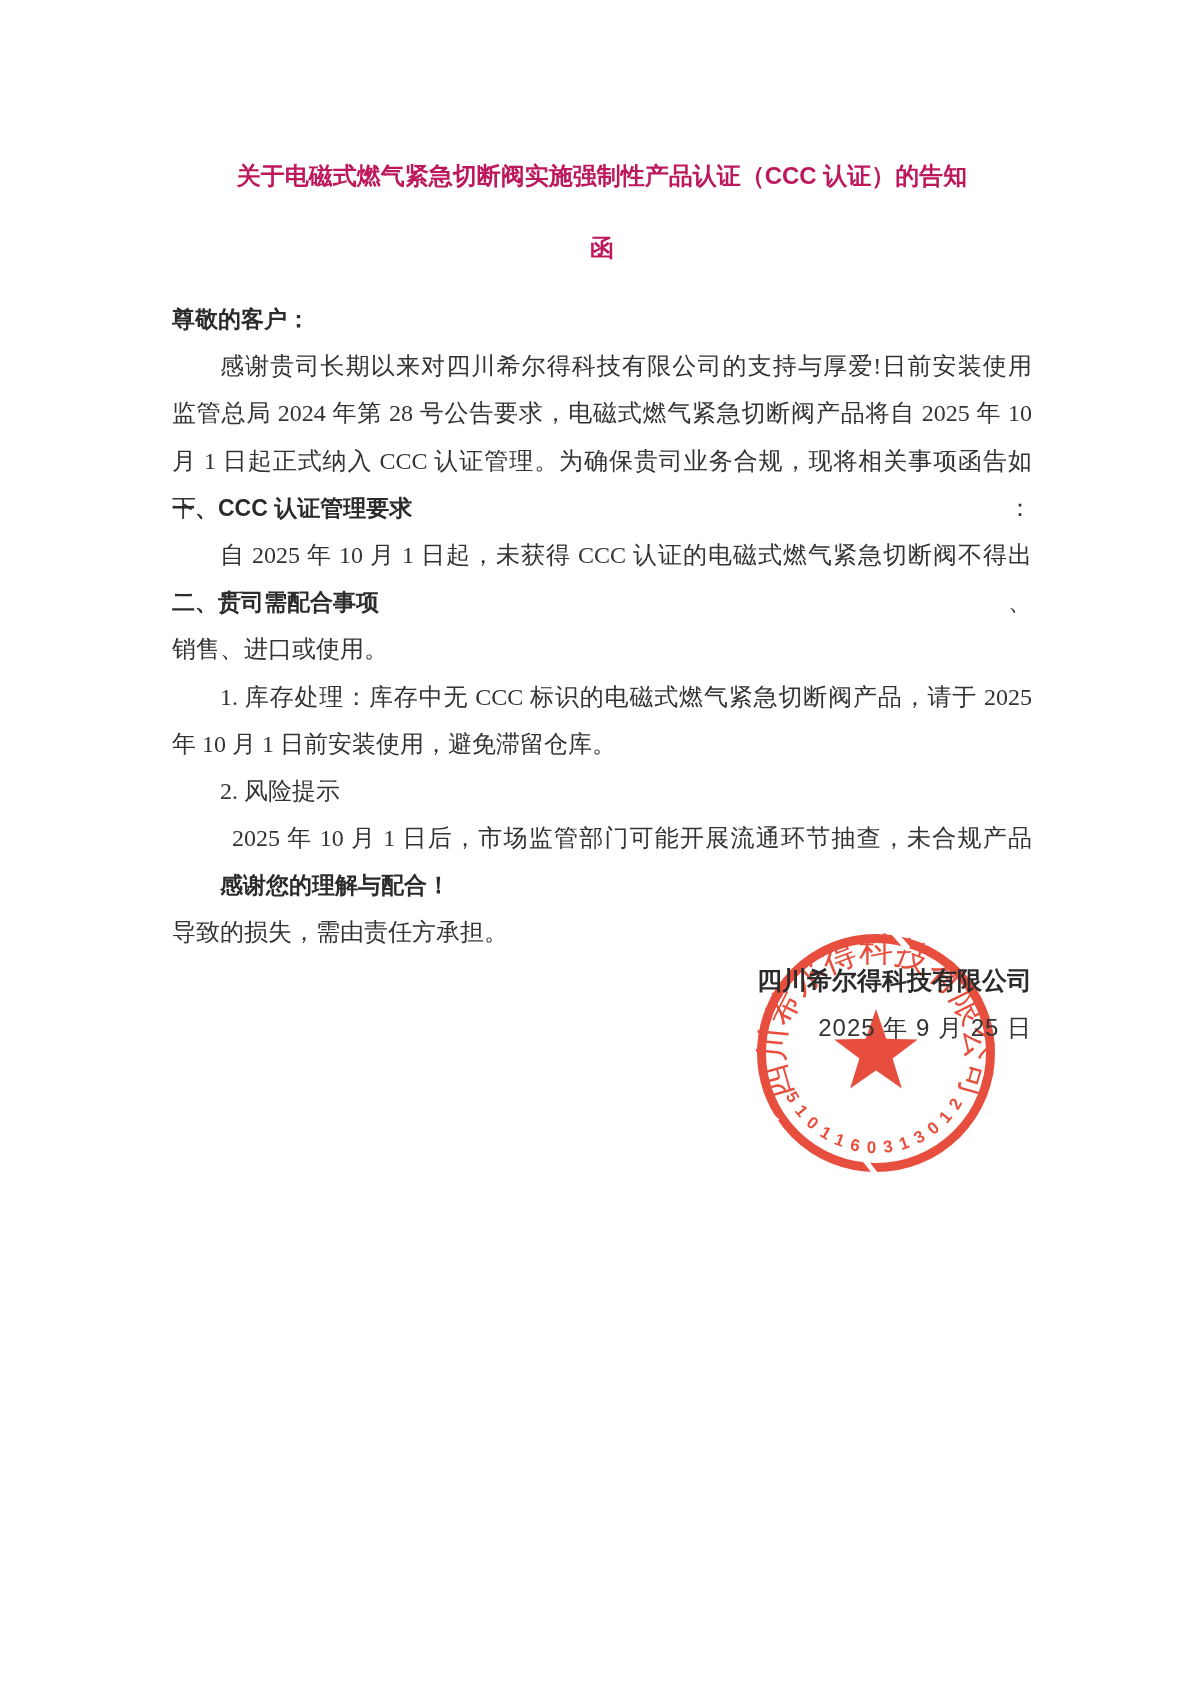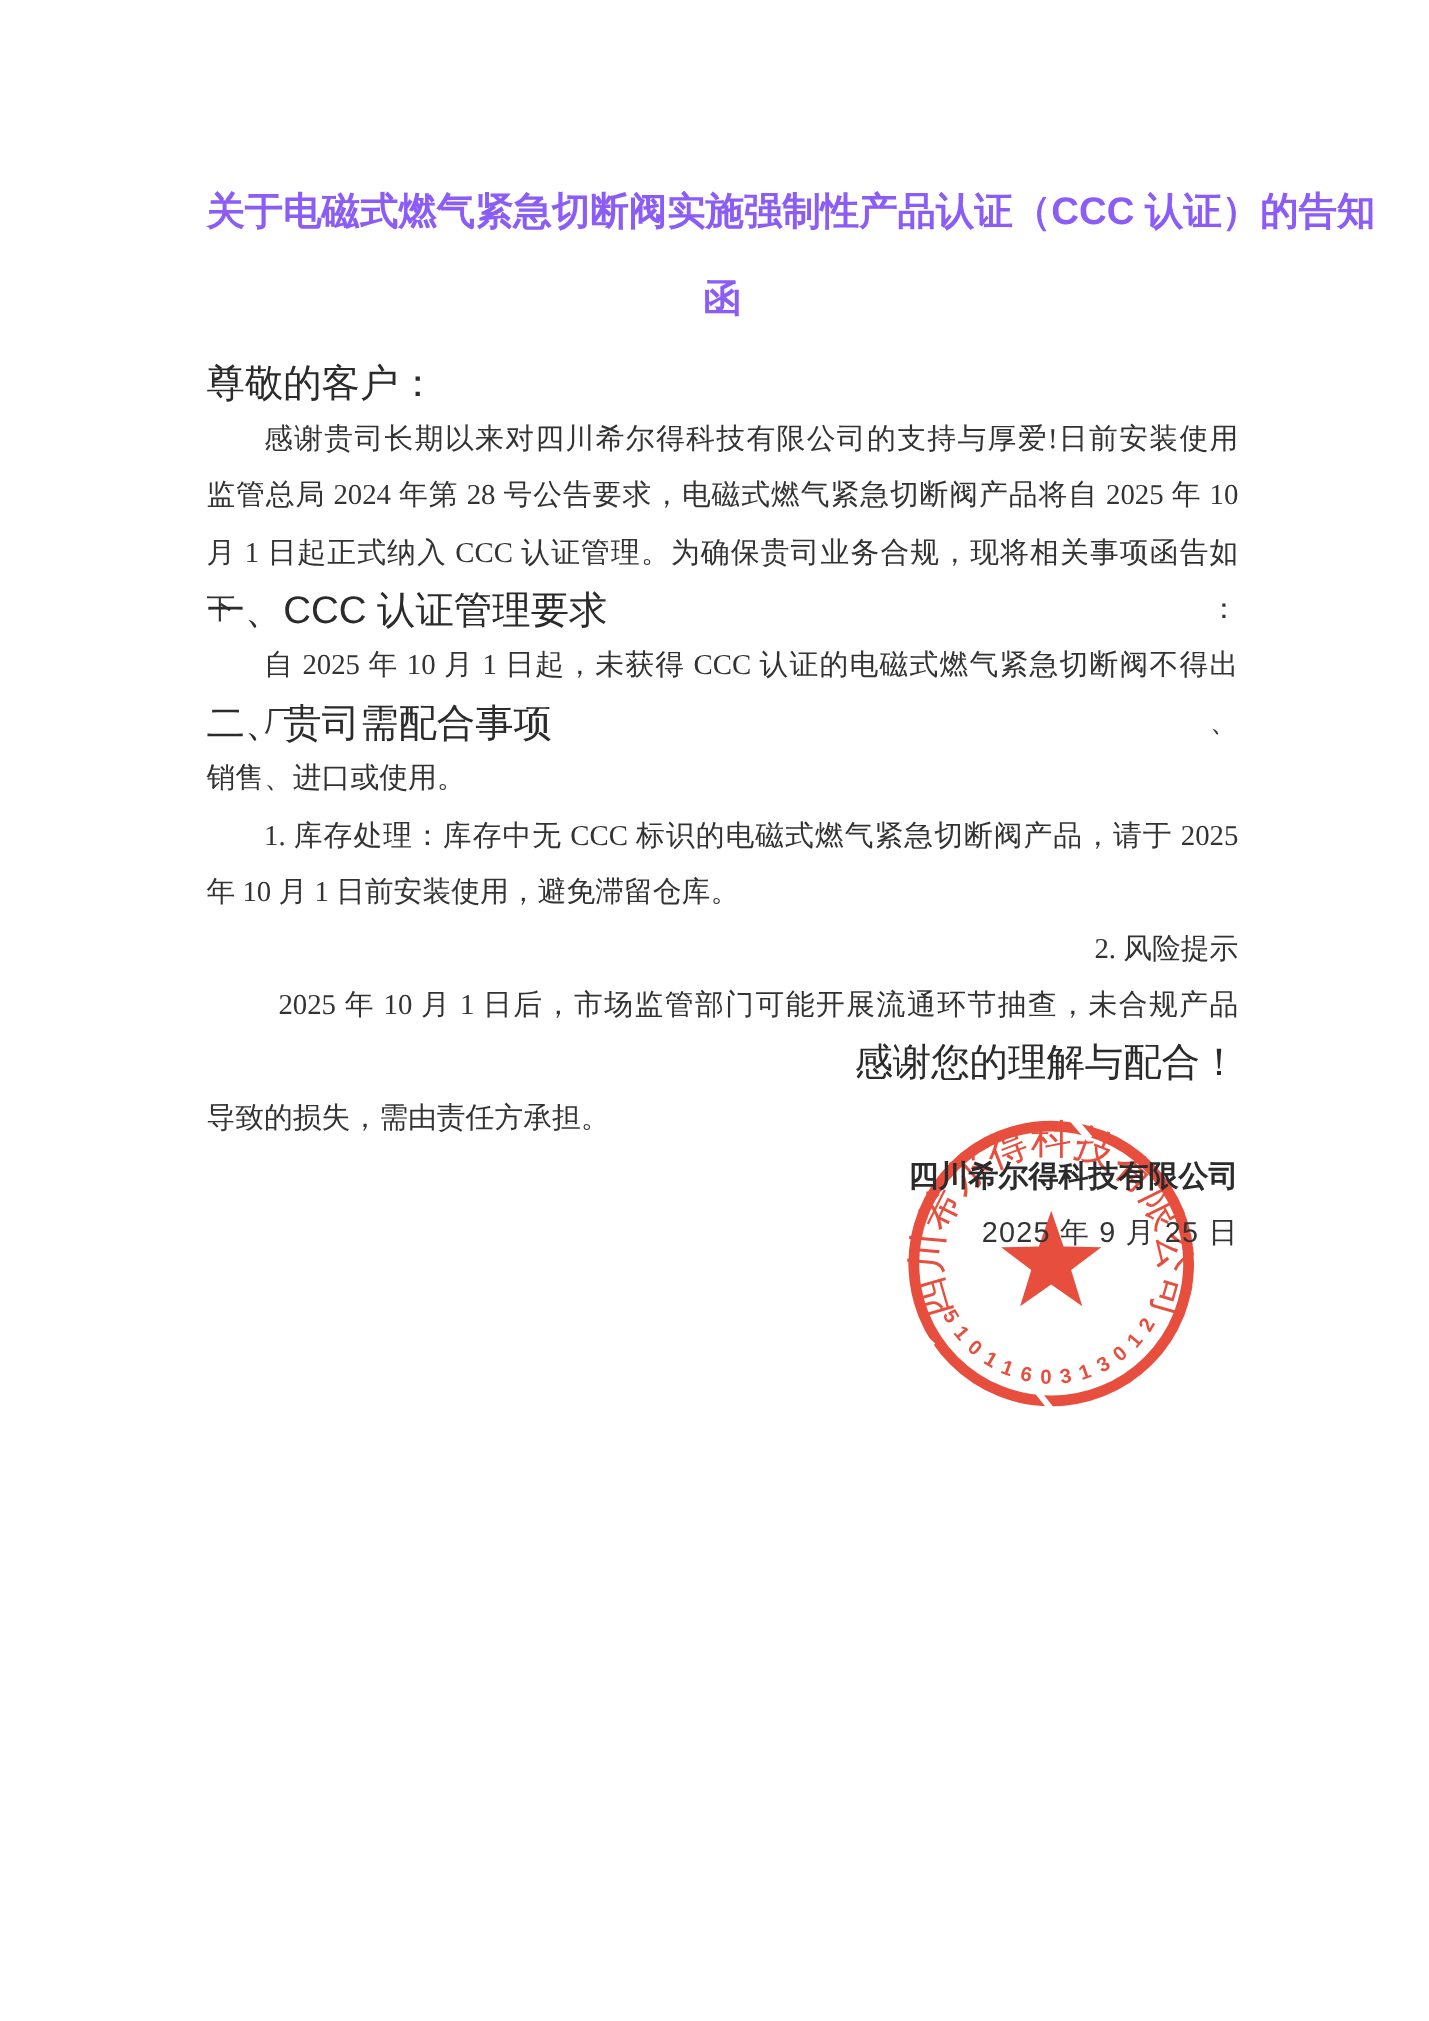--- a/index.html
+++ b/index.html
@@ -12,33 +12,33 @@
     color:#333333;
   }
   .content{
     position:absolute;
     left:172px;top:140px;
     width:860px;
   }
   .title-block{line-height:72px;text-align:center;}
   .l-title{
     font-family:"Liberation Sans", sans-serif;
-    font-weight:bold;font-size:32px;color:#8b5cf6;
+    font-weight:bold;font-size:24px;color:#be185d;
     white-space:nowrap;
   }
   .lines{margin-top:12px;}
   .line{
     line-height:47.2px;height:47.2px;
     font-size:24px;white-space:nowrap;
   }
   .l-heading{
     font-family:"Liberation Sans", sans-serif;
-    font-weight:normal;font-size:32px;color:#2b2b2b;
+    font-weight:bold;font-size:23px;color:#2b2b2b;
   }
-  .ind2{padding-left:48px;text-align:right;}
+  .ind2{padding-left:48px;}
   .ind25{padding-left:60px;}
   .fill{
     white-space:normal;
     text-align:justify;text-align-last:justify;
   }
   .l-right{
     text-align:right;
     font-family:"Liberation Sans", sans-serif;
     font-weight:bold;font-size:25px;color:#2b2b2b;
   }

